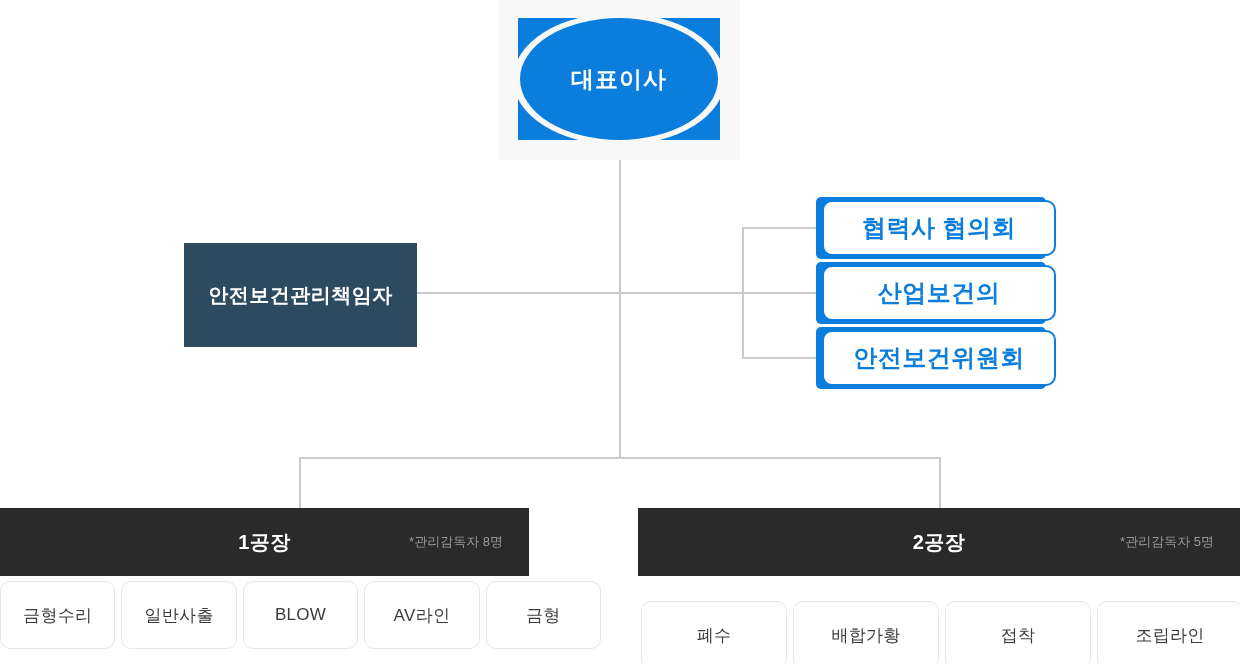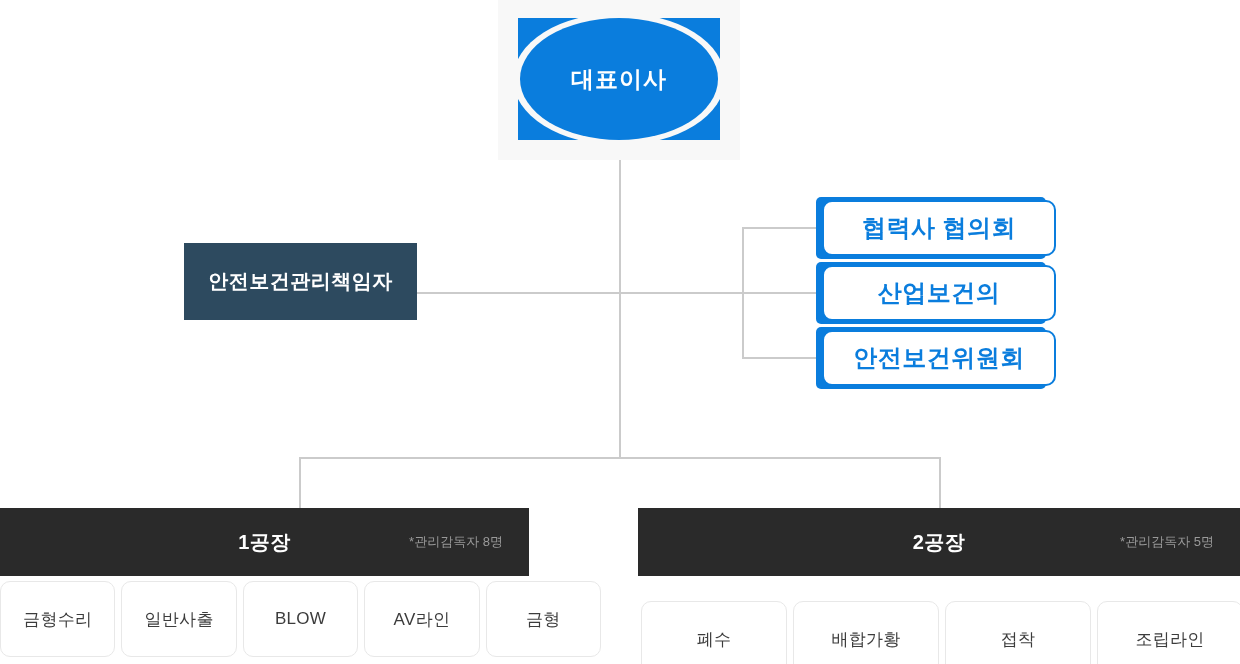--- a/index.html
+++ b/index.html
@@ -48,21 +48,21 @@
     letter-spacing: 1px;
     text-align: center;
   }
 
   
   .manager {
     position: absolute;
     left: 184px;
     top: 243px;
     width: 233px;
-    height: 77px;
+    height: 104px;
     background: #2d4a5f;
     color: #ffffff;
     display: flex;
     flex-direction: column;
     align-items: center;
     justify-content: center;
     gap: 11px;
     font-size: 20px;
     font-weight: bold;
     letter-spacing: 0.5px;
@@ -118,21 +118,21 @@
     right: 26px; top: 0;
     line-height: 68px;
     color: #9a9a9a;
     font-size: 13px;
   }
 
   
   .depts {
     position: absolute;
     top: 581px;
-    height: 76px;
+    height: 68px;
     display: flex;
     gap: 6px;
   }
   .dept {
     flex: 1;
     background: #ffffff;
     border: 1px solid #e8e8e8;
     border-radius: 10px;
     display: flex;
     align-items: center;

